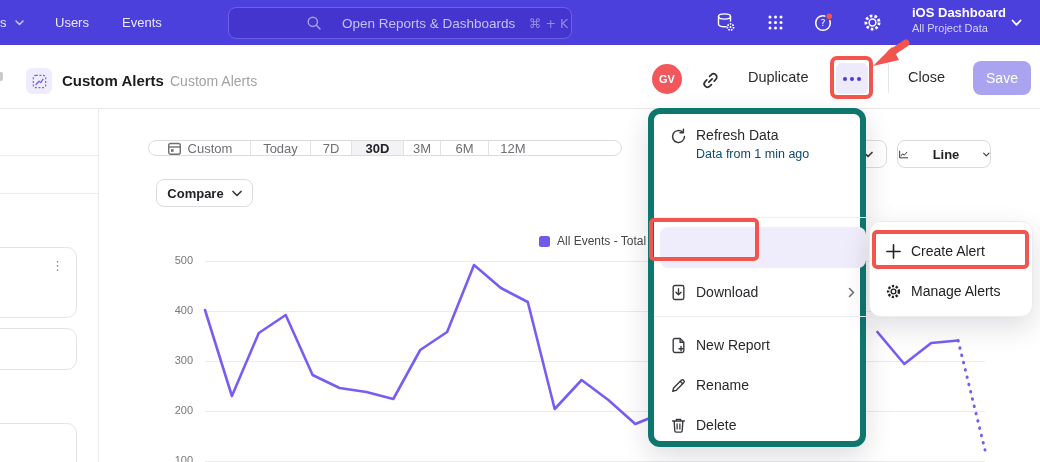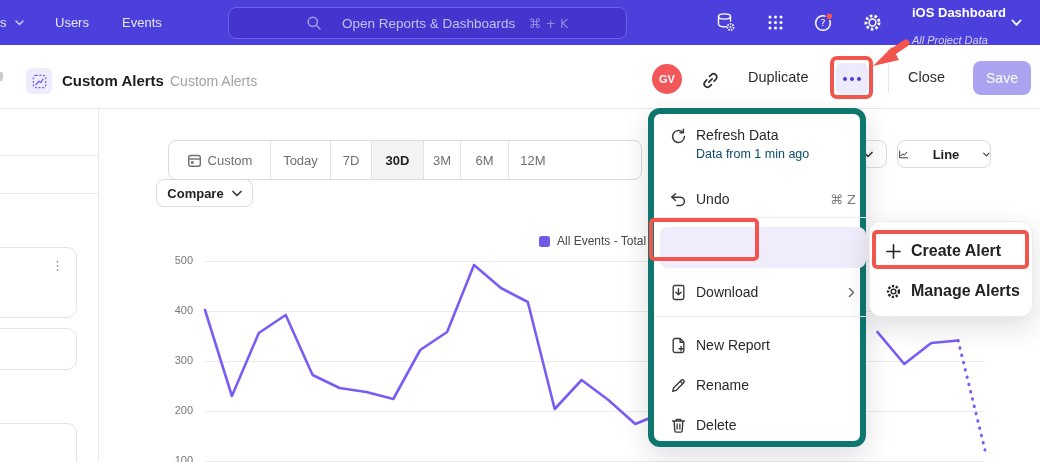--- a/index.html
+++ b/index.html
@@ -5,29 +5,29 @@
   * { margin:0; padding:0; box-sizing:border-box; }
   html,body { width:1040px; height:462px; overflow:hidden; background:#fff;
     font-family:"Liberation Sans", sans-serif; }
   .abs { position:absolute; }
   .glyph { font-family:"DejaVu Sans", sans-serif; }
 
   
   .topnav { position:absolute; left:0; top:0; width:1040px; height:45px; background:#4B40DB; z-index:5; }
   .nav-item { position:absolute; top:0; height:45px; display:flex; align-items:center;
     color:#E9E7FB; font-size:13px; cursor:pointer; }
-  .searchbox { position:absolute; left:228px; top:7px; width:399px; height:32px;
+  .searchbox { position:absolute; left:228px; top:7px; width:344px; height:32px;
     background:#4335CE; border:1px solid #6B61E6; border-radius:8px;
     display:flex; align-items:center; }
   .searchbox .ph { color:#C6C1F2; font-size:13.5px; }
   .searchbox .sc { position:absolute; right:0; left:300px; color:#938CE0; font-size:12.5px; }
   .navicon { position:absolute; top:12px; width:21px; height:21px; cursor:pointer; }
   .proj { position:absolute; left:912px; top:5px; color:#fff; cursor:pointer; }
   .proj .p1 { font-size:13px; font-weight:bold; }
-  .proj .p2 { font-size:11px; color:#D6D2F6; margin-top:14px;font-style:italic; }
+  .proj .p2 { font-size:11px; color:#D6D2F6; margin-top:2px; }
 
   
   .header { position:absolute; left:0; top:45px; width:1040px; height:64px; background:#fff;
     border-bottom:1px solid #E8E8EB; z-index:5; }
   .rpt-icon { position:absolute; left:26px; top:23px; width:26px; height:26px; background:#EFECFE;
     border-radius:6px; display:flex; align-items:center; justify-content:center; }
   .h-title { position:absolute; left:62px; top:27px; font-size:15px; font-weight:bold; color:#1C1C1F; }
   .h-crumb { position:absolute; left:170px; top:28px; font-size:14px; color:#A2A2A7; }
   .avatar { position:absolute; left:652px; top:19px; width:30px; height:30px; border-radius:50%;
     background:#F2575C; color:#fff; font-size:11px; font-weight:bold;
@@ -43,21 +43,21 @@
   
   .sidebar { position:absolute; left:0; top:108px; width:99px; height:354px; background:#fff;
     border-right:1px solid #E9E9EC; overflow:hidden; z-index:3; }
   .sb-row { position:absolute; left:0; width:99px; border-bottom:1px solid #ECECEF; }
   .sb-card { position:absolute; left:-30px; width:107px; background:#fff;
     border:1px solid #E4E4E8; border-radius:10px; }
   .drag-dots { position:absolute; left:51px; top:150px; color:#8A8A90; font-size:13px;
     letter-spacing:1px; cursor:pointer; }
 
   
-  .seg { position:absolute; left:168px; top:140px; width:474px; height:40px;
+  .seg { position:absolute; left:148px; top:140px; width:474px; height:16px;
     border:1px solid #DCDCDF; border-radius:8px; display:flex; background:#fff; z-index:4; }
   .seg-item { height:100%; display:flex; align-items:center; justify-content:center; gap:6px;
     font-size:13px; color:#6F6F74; border-left:1px solid #E3E3E6; cursor:pointer; }
   .seg-item:first-child { border-left:none; border-radius:7px 0 0 7px; }
   .seg-item:last-child { border-radius:0 7px 7px 0; }
   .seg-item.selected { background:#F3F3F5; color:#232327; font-weight:bold; }
   .pill-btn { position:absolute; height:28px; border:1px solid #DCDCDF; border-radius:8px;
     background:#fff; display:flex; align-items:center; font-size:13px; color:#232327;
     font-weight:bold; cursor:pointer; }
 
@@ -84,21 +84,21 @@
   .alerts-pill { position:absolute; left:6px; top:113px; width:206px; height:41px;
     background:#EFEDFB; border-radius:8px; }
   .purple { color:#5B47D6 !important; }
 
   
   .submenu { position:absolute; left:869px; top:221px; width:164px; height:96px; background:#fff;
     border:1px solid #ECECEF; border-radius:12px;
     box-shadow:0 10px 28px rgba(20,20,43,.14); z-index:12; }
   .smi { position:absolute; left:0; width:164px; height:40px; display:flex; align-items:center; cursor:pointer; }
   .smi .mic { position:absolute; left:15px; width:17px; height:17px; }
-  .smi .mlab { position:absolute; left:41px; font-size:16px; font-weight:bold; color:#232327; }
+  .smi .mlab { position:absolute; left:41px; font-size:14px; font-weight:normal; color:#232327; }
 
   
   .anno { position:absolute; border:4px solid #F2544E; z-index:30; pointer-events:none; }
 </style>
 </head>
 <body>
 
 <div class="gridline" style="top:261px"></div>
 <div class="gridline" style="top:311px"></div>
 <div class="gridline" style="top:361px"></div>
@@ -274,28 +274,20 @@
 
 <div class="menu">
   <div class="mi" style="top:6px; height:48px;">
     <svg class="mic" viewBox="0 0 16 16" style="top:8px">
       <path d="M13.6 8 a5.6 5.6 0 1 1 -1.7-4" fill="none" stroke="#3A3A3E" stroke-width="1.4" stroke-linecap="round"></path>
       <polyline points="12.6,1.2 12.6,4.4 9.4,4.4" fill="none" stroke="#3A3A3E" stroke-width="1.4" stroke-linecap="round" stroke-linejoin="round"></polyline>
     </svg>
     <span class="mlab" style="top:7px">Refresh Data</span>
     <span class="msub">Data from 1 min ago</span>
   </div>
-  <div class="mi" style="top:65px">
-    <svg class="mic" viewBox="0 0 16 16">
-      <polyline points="5.2,2.6 1.8,5.8 5.2,9" fill="none" stroke="#3A3A3E" stroke-width="1.4" stroke-linecap="round" stroke-linejoin="round"></polyline>
-      <path d="M1.8 5.8 H9.6 a3.9 3.9 0 0 1 0 7.8 H6.6" fill="none" stroke="#3A3A3E" stroke-width="1.4" stroke-linecap="round"></path>
-    </svg>
-    <span class="mlab">Undo</span>
-    <span class="mright glyph">⌘ Z</span>
-  </div>
   <div class="m-sep" style="top:103px"></div>
 
   <div class="alerts-pill"></div>
   <div class="mi" style="top:158px">
     <svg class="mic" viewBox="0 0 16 16">
       <rect x="3" y="1.4" width="10" height="13.2" rx="1.6" fill="none" stroke="#3A3A3E" stroke-width="1.3"></rect>
       <path d="M8 4.5 V10 M5.6 7.8 L8 10.2 L10.4 7.8" fill="none" stroke="#3A3A3E" stroke-width="1.3" stroke-linecap="round" stroke-linejoin="round"></path>
     </svg>
     <span class="mlab">Download</span>
     <svg class="abs" style="right:17px" width="7" height="11" viewBox="0 0 7 11">

